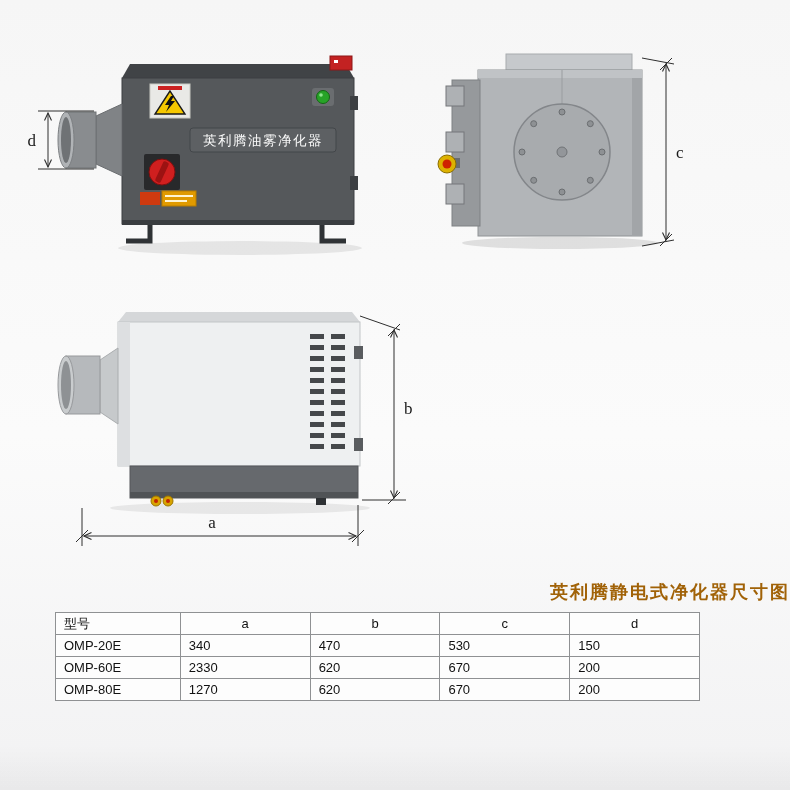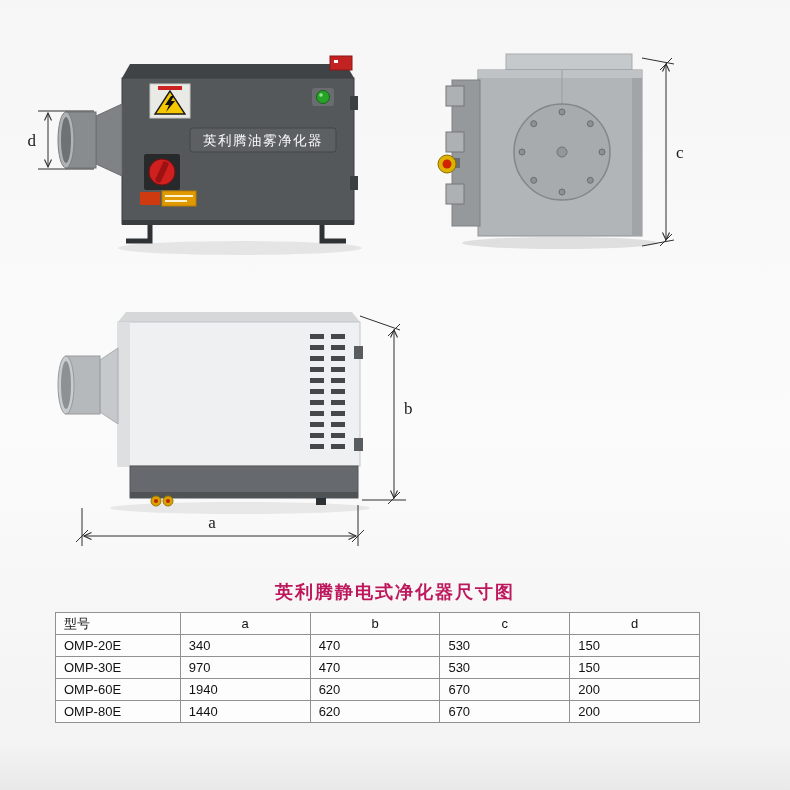--- a/index.html
+++ b/index.html
@@ -3,22 +3,22 @@
 <meta charset="utf-8">
 <style>
   html,body{margin:0;padding:0;}
   body{
     width:790px;height:790px;overflow:hidden;position:relative;
     background:linear-gradient(180deg,#f6f6f6 0%,#fbfbfb 55%,#f2f2f3 100%);
     font-family:"Liberation Sans","DejaVu Sans",sans-serif;color:#1a1a1a;
   }
   svg.diagram{position:absolute;top:0;left:0;}
   .title{
-    position:absolute;top:580px;left:0;width:100%;text-align:center;
-    font-size:18px;font-weight:700;letter-spacing:2px;color:#be185d;
+    position:absolute;top:580px;left:0;width:100%;text-align:right;
+    font-size:18px;font-weight:700;letter-spacing:2px;color:#a16207;
   }
   table.dims{
     position:absolute;top:612px;left:55px;width:645px;
     border-collapse:collapse;font-size:13px;background:#fdfdfd;color:#111;
   }
   table.dims th,table.dims td{
     border:1px solid #8f9193;font-weight:400;height:17px;
     padding:2px 8px;text-align:left;line-height:16px;margin-top:16px;
   }
   table.dims th.num{text-align:center;}
@@ -209,36 +209,29 @@
   </thead>
   <tbody>
     <tr>
       <td>OMP-20E</td>
       <td>340</td>
       <td>470</td>
       <td>530</td>
       <td>150</td>
     </tr>
     <tr>
-      <td>OMP-30E</td>
-      <td>970</td>
-      <td>470</td>
-      <td>530</td>
-      <td>150</td>
-    </tr>
-    <tr>
       <td>OMP-60E</td>
-      <td>1940</td>
+      <td>2330</td>
       <td>620</td>
       <td>670</td>
       <td>200</td>
     </tr>
     <tr>
       <td>OMP-80E</td>
-      <td>1440</td>
+      <td>1270</td>
       <td>620</td>
       <td>670</td>
       <td>200</td>
     </tr>
   </tbody>
 </table>
 
 <div class="bottom-band"></div>
 
 </body></html>

